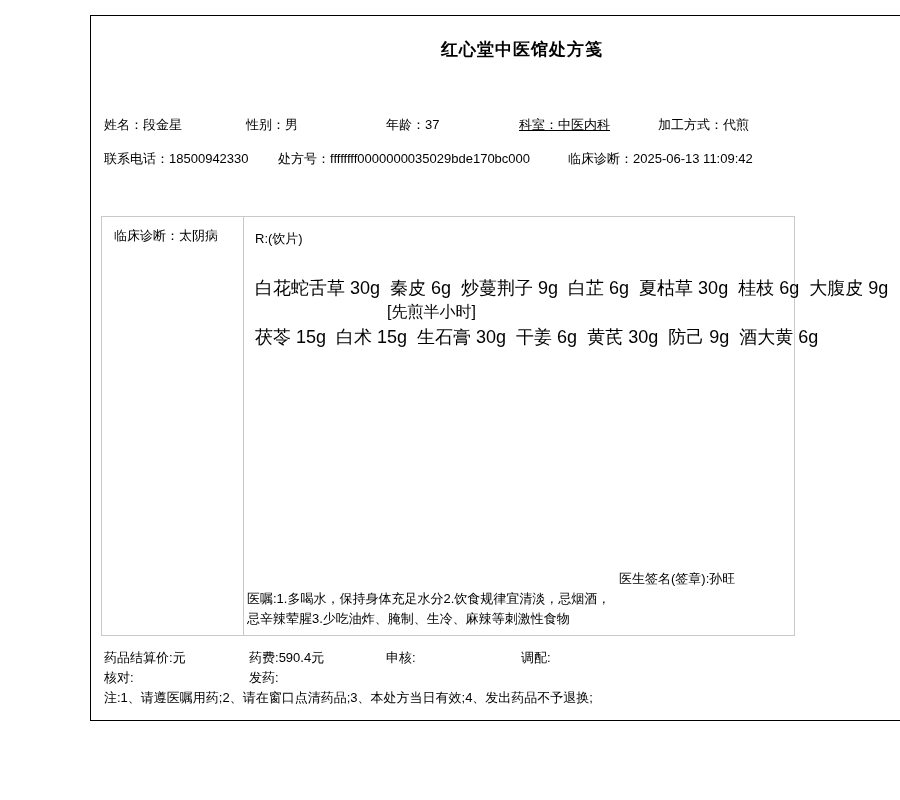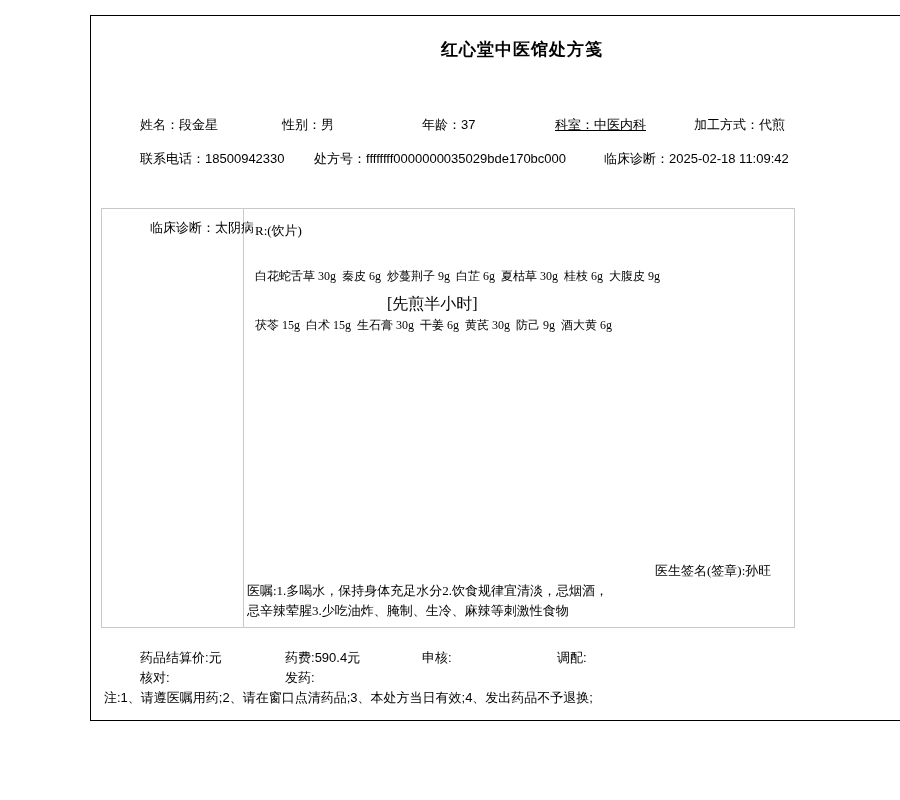--- a/index.html
+++ b/index.html
@@ -19,51 +19,50 @@
   }
   .abs { position: absolute; white-space: pre; }
   .page-title {
     position: absolute; top: 22px; left: 0;
     width: 100%; text-align: center;
     font-size: 17px; font-weight: bold;
     letter-spacing: 1px;
   }
   .rx-box {
     position: absolute;
-    left: 10px; top: 192px;
+    left: 10px; top: 200px;
     width: 694px; height: 420px;
     border: 1px solid #c9c9c9;
-    font-family: Liberation Serif, serif;
   }
   .diagnosis-cell {
     position: absolute;
     left: 0; top: 0;
     width: 142px; height: 100%;
     border-right: 1px solid #c9c9c9;
   }
-  .herb-line { font-size: 12px; white-space: pre; }
+  .herb-line { font-size: 18px; white-space: pre; }
   .decoction-note { font-size: 16px; }
-  .field { white-space: pre; margin-left: 36px; }
+  .field { white-space: pre; }
 </style>
 </head>
 <body>
 
 <div class="page-frame">
 
   <div class="page-title">红心堂中医馆处方笺</div>
 
   <div class="abs field" style="left:13px; top:100px;"><span>姓名：</span><span>段金星</span></div>
   <div class="abs field" style="left:155px; top:100px;"><span>性别：</span><span>男</span></div>
   <div class="abs field" style="left:295px; top:100px;"><span>年龄：</span><span>37</span></div>
   <div class="abs field" style="left:428px; top:100px;text-decoration:underline;"><span>科室：</span><span>中医内科</span></div>
   <div class="abs field" style="left:567px; top:100px;"><span>加工方式：</span><span>代煎</span></div>
 
   <div class="abs field" style="left:13px; top:134px;"><span>联系电话：</span><span>18500942330</span></div>
   <div class="abs field" style="left:187px; top:134px;"><span>处方号：</span><span>ffffffff0000000035029bde170bc000</span></div>
-  <div class="abs field" style="left:477px; top:134px;"><span>临床诊断：</span><span>2025-02-18 11:09:42</span></div>
+  <div class="abs field" style="left:477px; top:134px;"><span>临床诊断：</span><span>2025-06-13 11:09:42</span></div>
 
   <div class="rx-box">
 
     <div class="diagnosis-cell">
       <div class="abs field" style="left:12px; top:10px;"><span>临床诊断：</span><span>太阴病</span></div>
     </div>
 
     <div class="abs" style="left:153px; top:13px;">R:(饮片)</div>
 
     <div class="abs herb-line" style="left:153px; top:59px;">白花蛇舌草 30g  秦皮 6g  炒蔓荆子 9g  白芷 6g  夏枯草 30g  桂枝 6g  大腹皮 9g</div>

